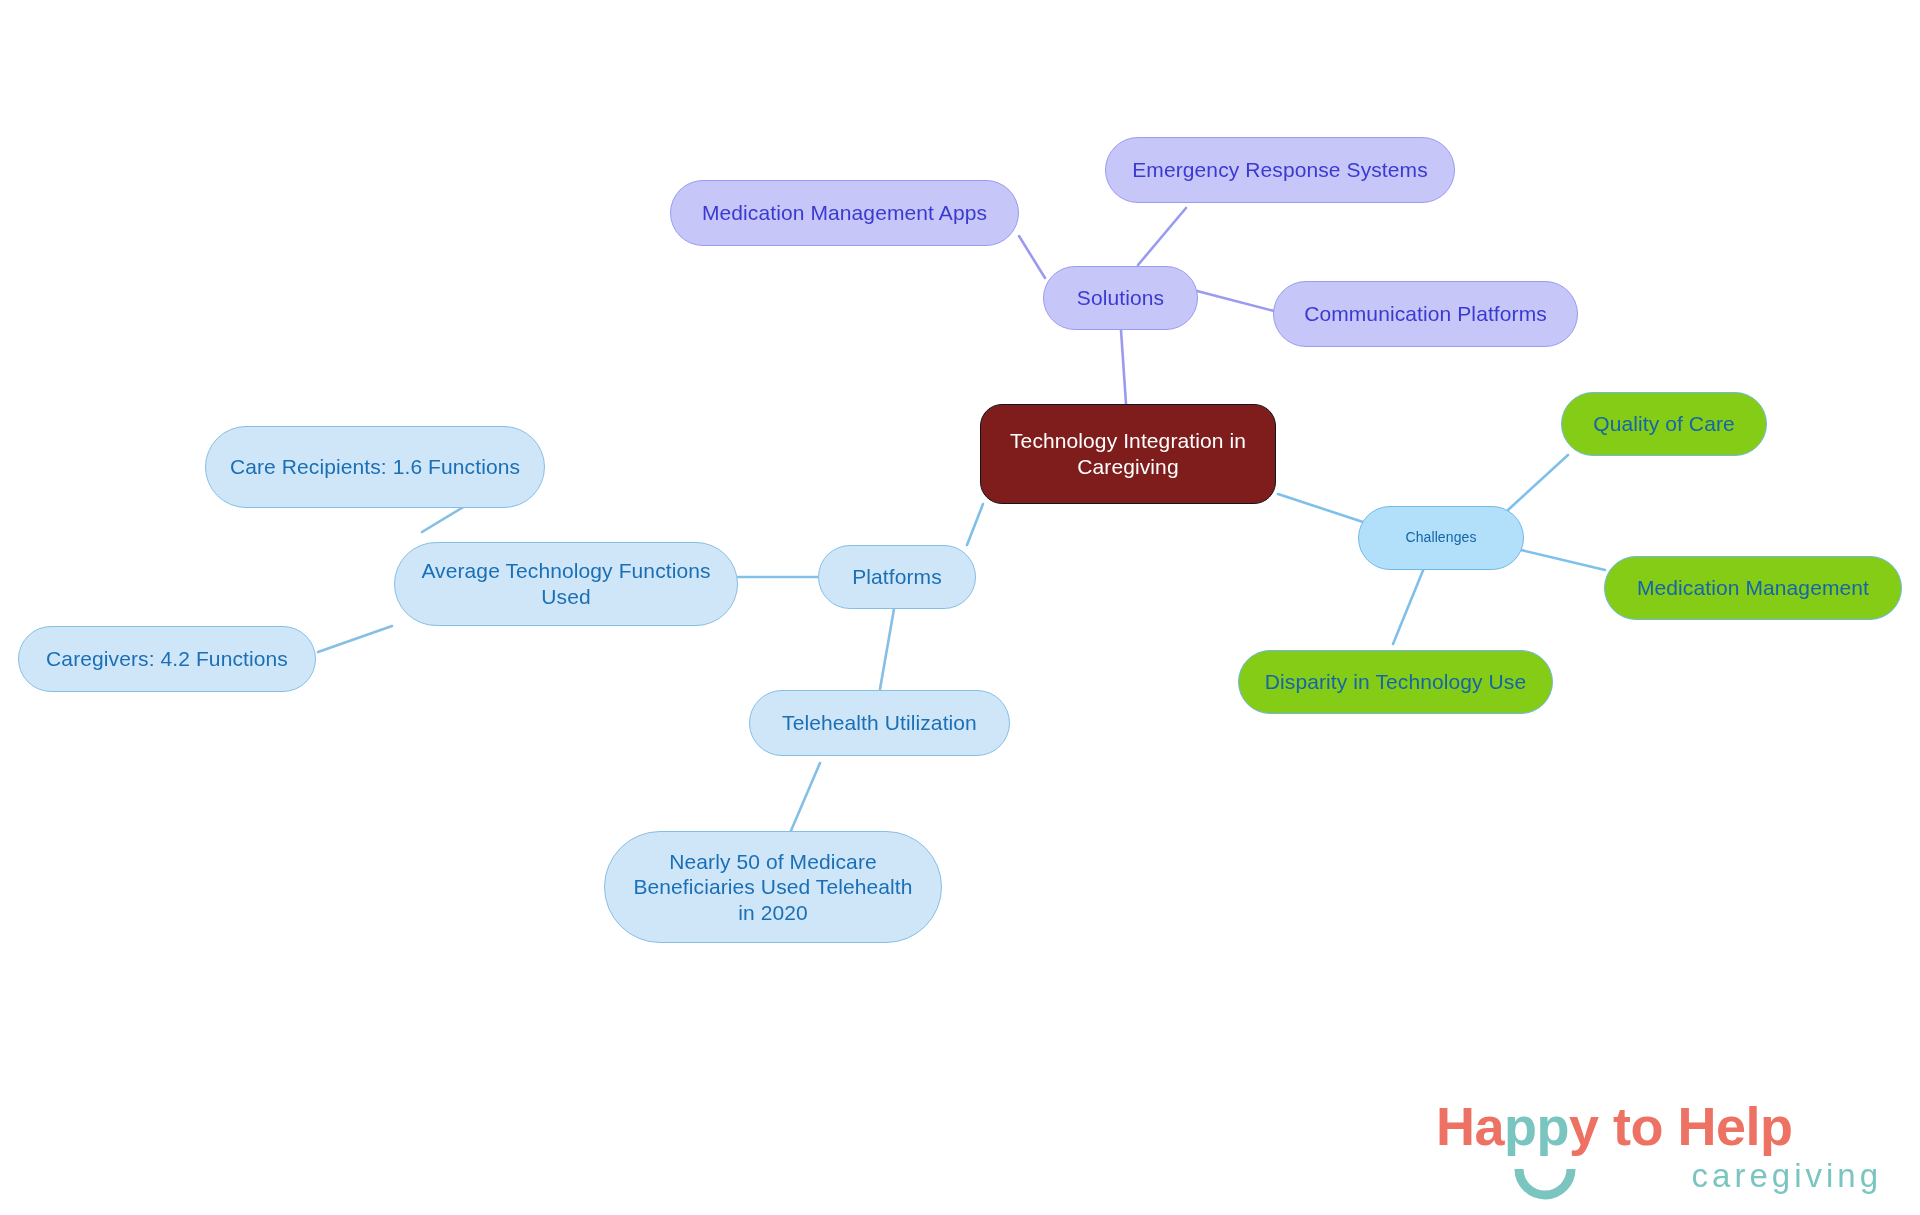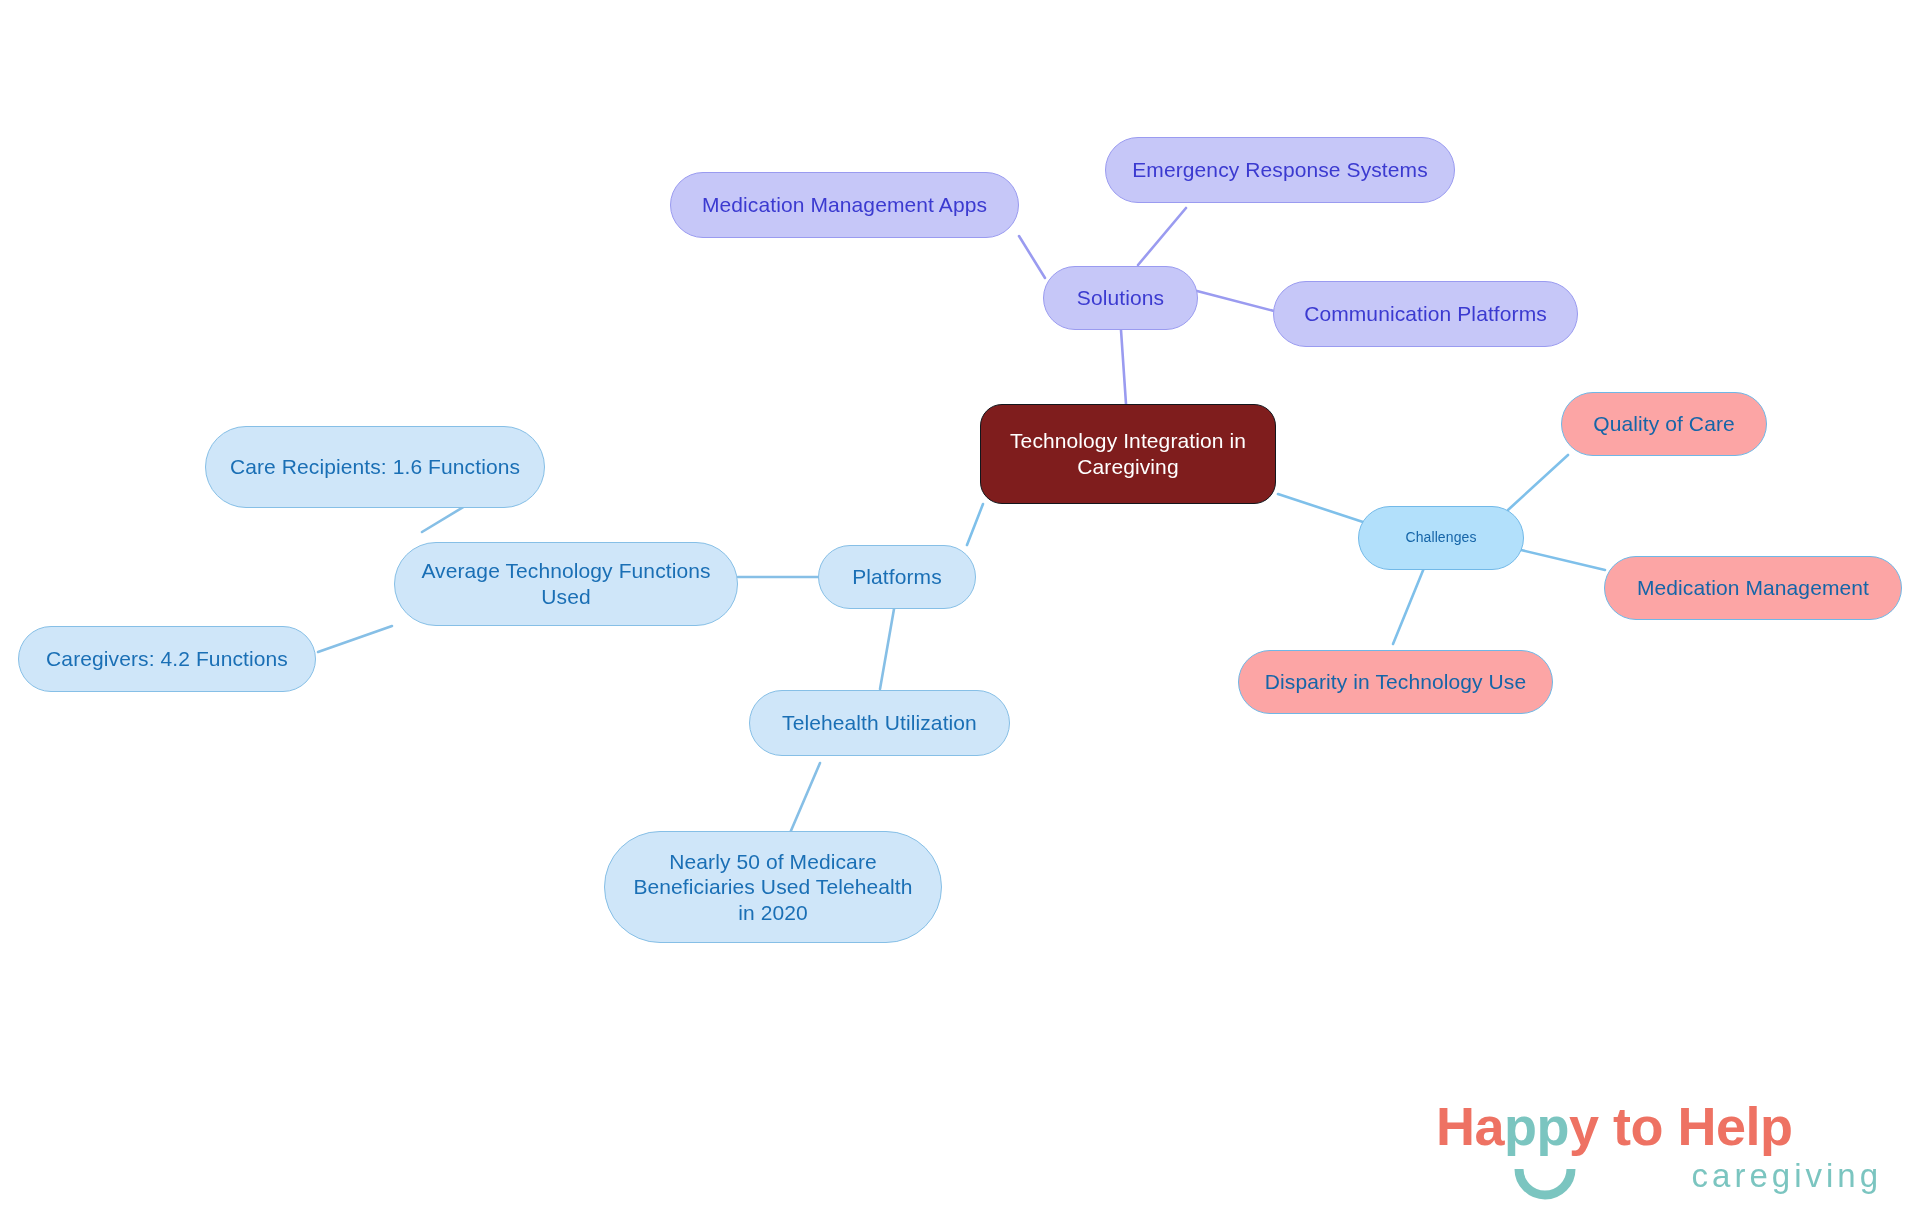--- a/index.html
+++ b/index.html
@@ -64,21 +64,21 @@
     color: #3b3ad0;
     font-size: 21px;
   }
   .node-blue-branch {
     background: #b2e0fb;
     border-color: #72b9e8;
     color: #1565a8;
     font-size: 14px;
   }
   .node-blue-leaf-dark {
-    background: #fca5a5;
+    background: #84cc16;
     border-color: #6fb7e6;
     color: #1565a8;
     font-size: 21px;
   }
   .node-blue-branch-light {
     background: #cfe6f9;
     border-color: #86bfe6;
     color: #1a6fb5;
     font-size: 21px;
     justify-content: center;
@@ -170,21 +170,21 @@
 
   <div class="node node-root" style="left:980px; top:404px; width:296px; height:100px;">
     <span class="node-text">Technology Integration in
 Caregiving</span>
   </div>
 
   <div class="node node-purple-branch" style="left:1043px; top:266px; width:155px; height:64px;">
     <span class="node-text">Solutions</span>
   </div>
 
-  <div class="node node-purple-leaf" style="left:670px; top:172px; width:349px; height:66px;">
+  <div class="node node-purple-leaf" style="left:670px; top:180px; width:349px; height:66px;">
     <span class="node-text">Medication Management Apps</span>
   </div>
 
   <div class="node node-purple-leaf" style="left:1105px; top:137px; width:350px; height:66px;">
     <span class="node-text">Emergency Response Systems</span>
   </div>
 
   <div class="node node-purple-leaf" style="left:1273px; top:281px; width:305px; height:66px;">
     <span class="node-text">Communication Platforms</span>
   </div>

